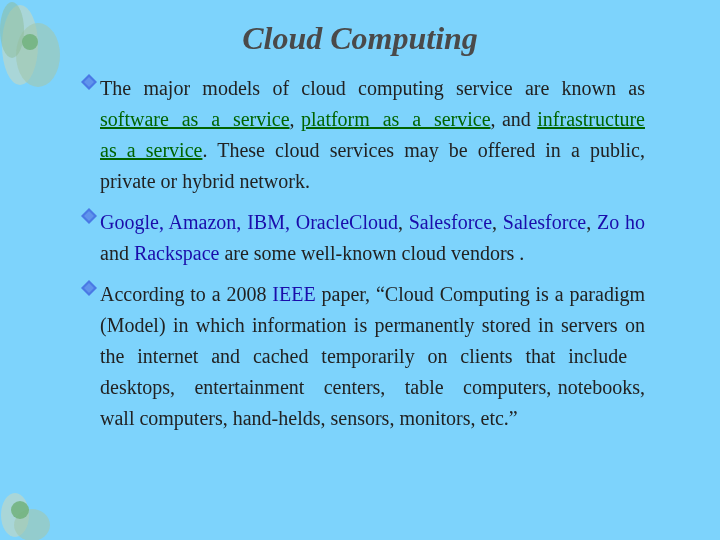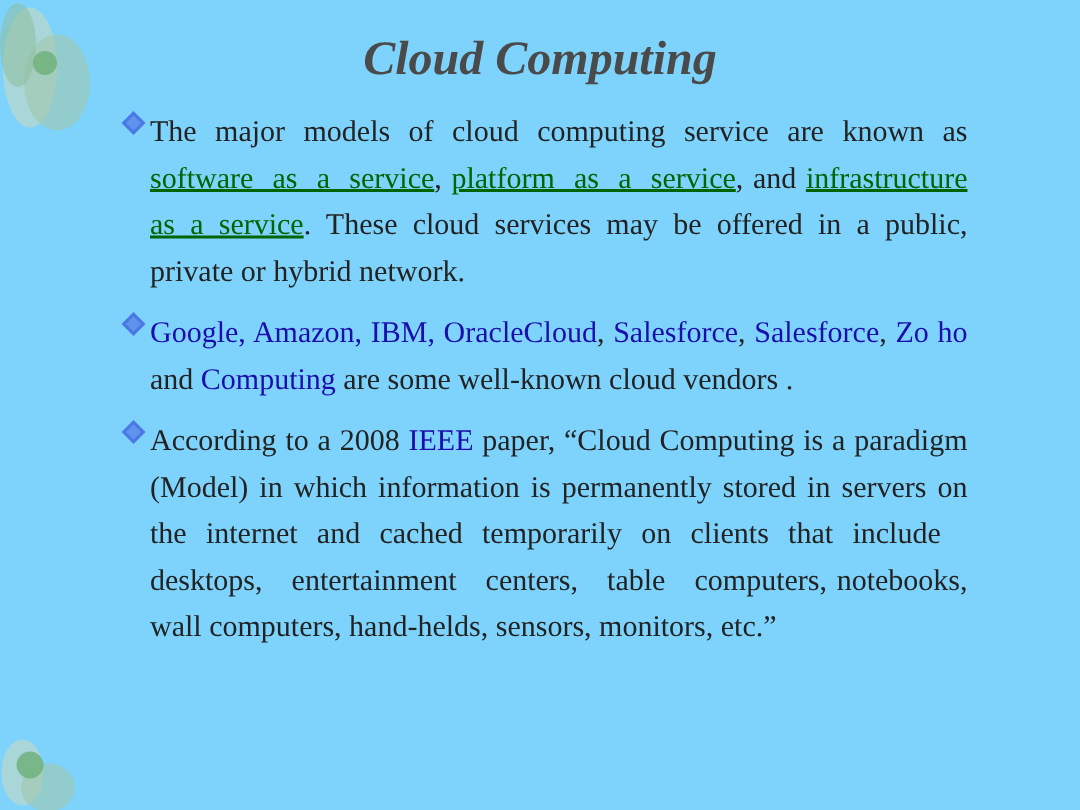--- a/index.html
+++ b/index.html
@@ -123,21 +123,21 @@
     </div>
 
     <div class="bullet-block section-spacing">
       <span class="bullet-diamond">
         <svg width="18" height="18" viewBox="0 0 18 18">
           <polygon points="9,1 17,9 9,17 1,9" fill="#4169e1" opacity="0.85"></polygon>
           <polygon points="9,4 14,9 9,14 4,9" fill="#6a9ff0" opacity="0.7"></polygon>
         </svg>
       </span>
       <span class="bullet-text">
-        <span class="blue-link">Google, Amazon, IBM, OracleCloud</span>, <span class="blue-link">Salesforce</span>, <span class="blue-link">Salesforce</span>, <span class="blue-link">Zo ho</span> and <span class="blue-link">Computing</span> are some well-known cloud vendors .
+        <span class="blue-link">Google, Amazon, IBM, OracleCloud</span>, <span class="blue-link">Salesforce</span>, <span class="blue-link">Salesforce</span>, <span class="blue-link">Zo ho</span> and <span class="blue-link">Rackspace</span> are some well-known cloud vendors .
       </span>
     </div>
 
     <div class="bullet-block section-spacing">
       <span class="bullet-diamond">
         <svg width="18" height="18" viewBox="0 0 18 18">
           <polygon points="9,1 17,9 9,17 1,9" fill="#4169e1" opacity="0.85"></polygon>
           <polygon points="9,4 14,9 9,14 4,9" fill="#6a9ff0" opacity="0.7"></polygon>
         </svg>
       </span>

